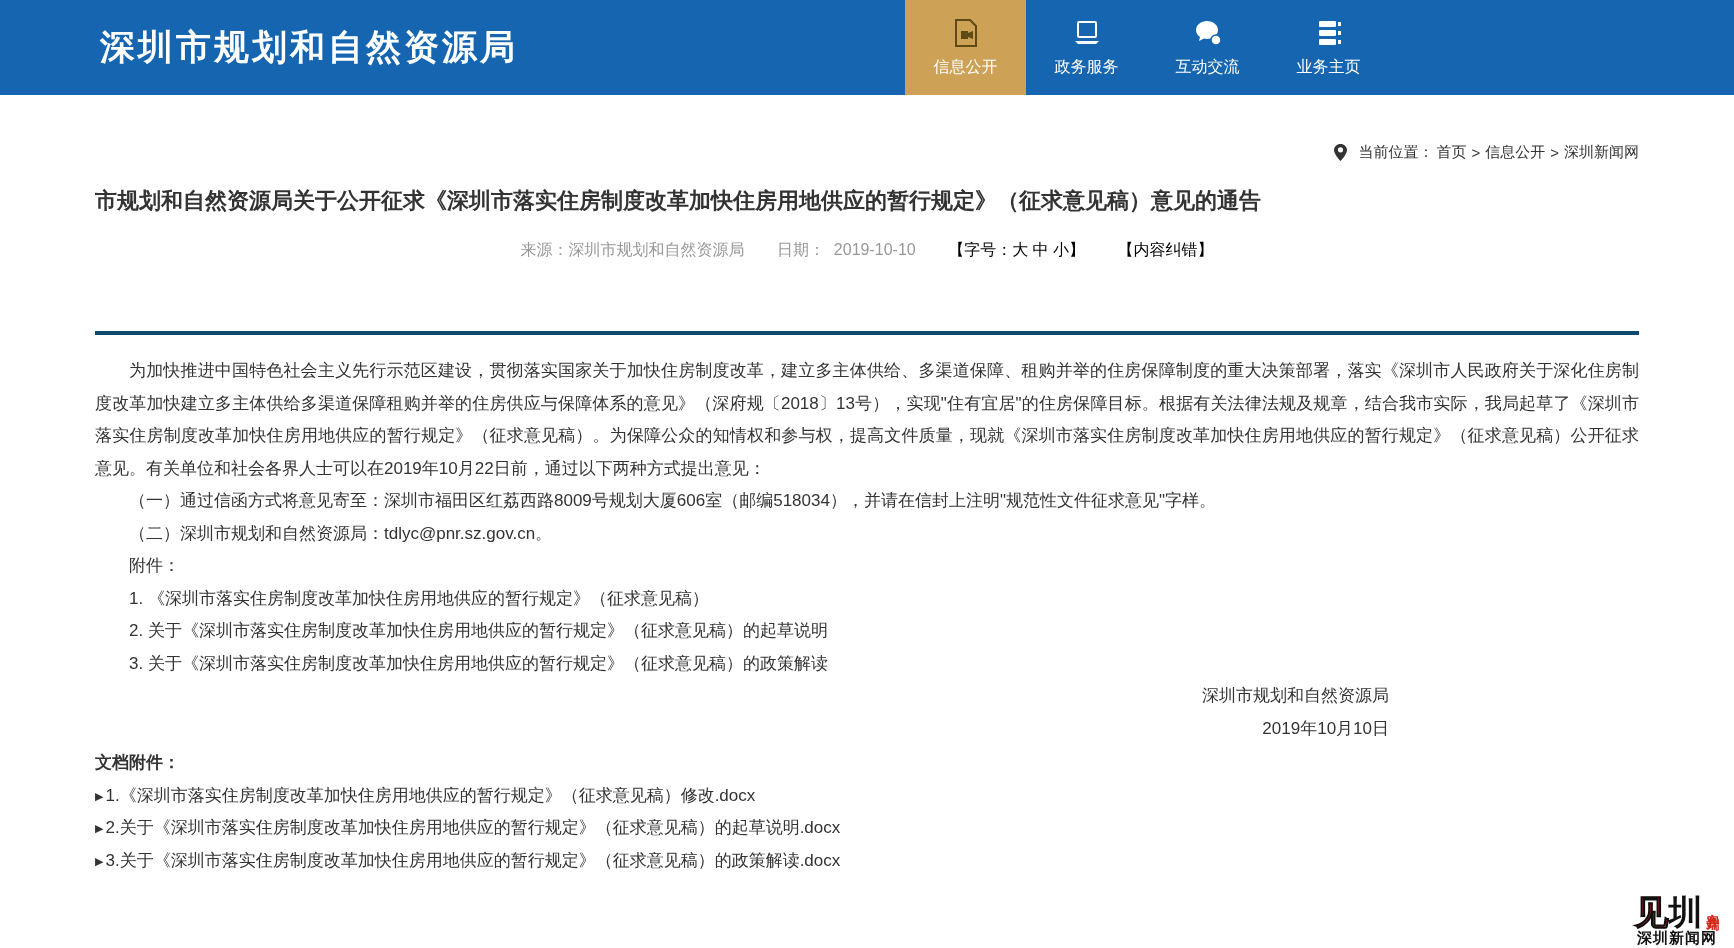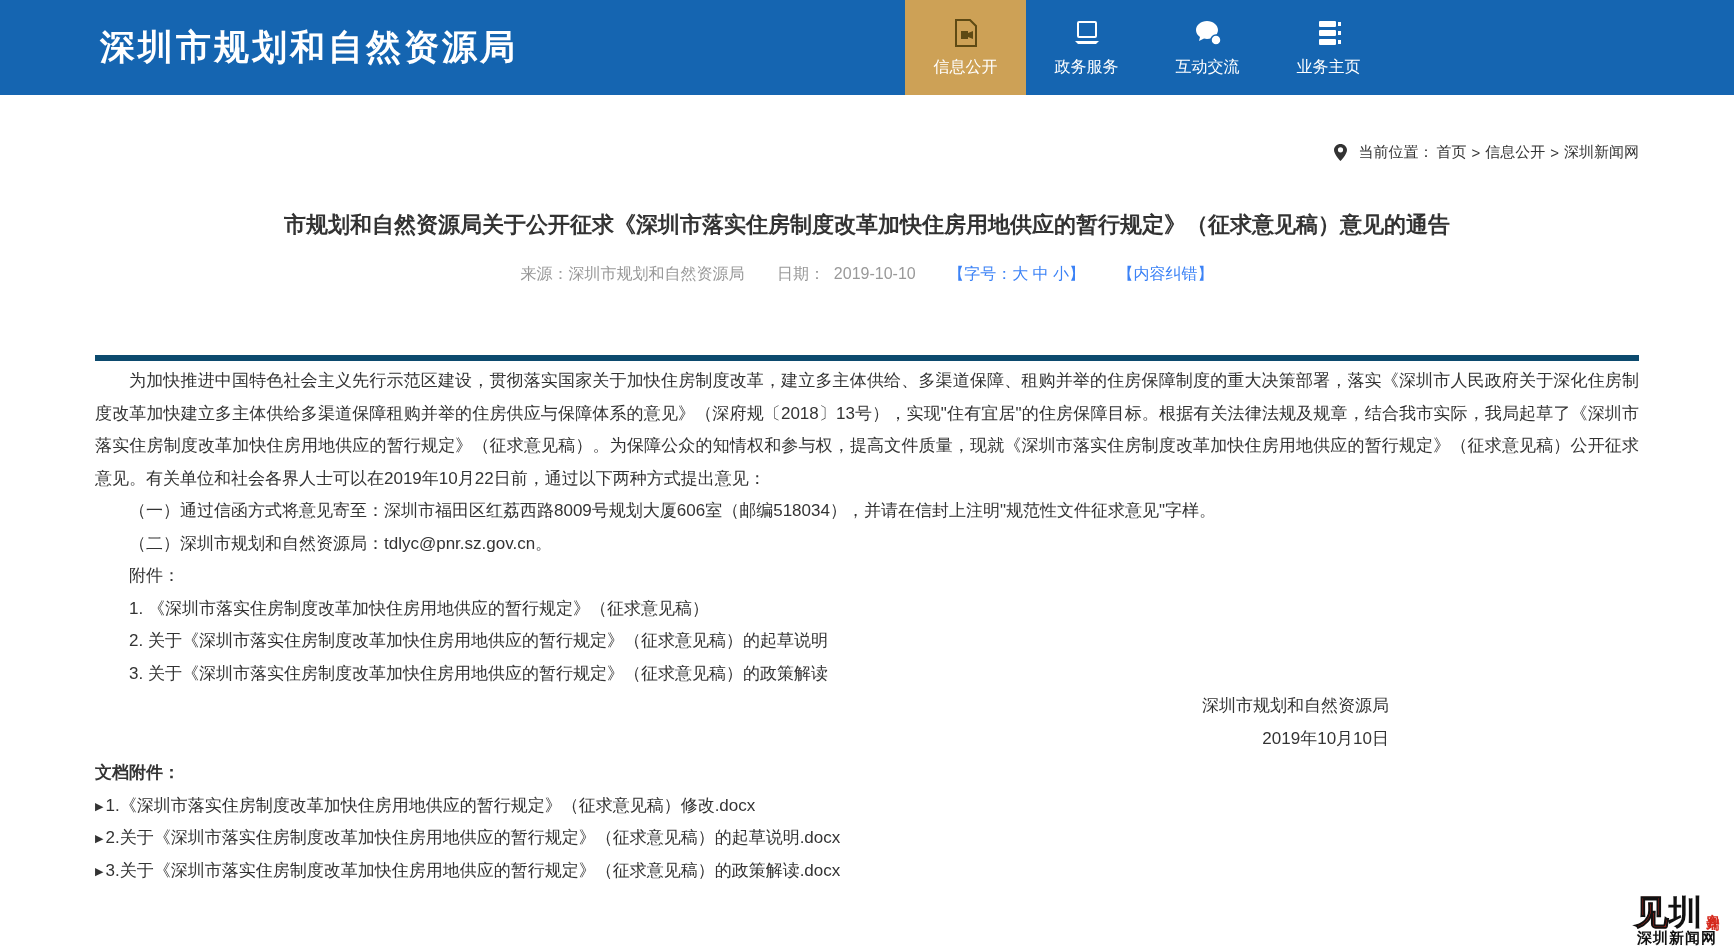--- a/index.html
+++ b/index.html
@@ -28,33 +28,33 @@
   
   .breadcrumb-row {
     margin:48px 95px 0 95px; text-align:right; font-size:15px; color:#333;
     display:flex; justify-content:flex-end; align-items:center; gap:3px;
   }
   .breadcrumb-row .crumb { cursor:pointer; }
   .breadcrumb-row .sep { color:#333; margin:0 2px; }
   .pin { margin-right:8px; display:inline-flex; }
   
   .article-title {
-    margin:48px 95px 0 95px; text-align:center;
+    margin:24px 95px 0 95px; text-align:left;
     font-size:22px; font-weight:bold; color:#333; line-height:30px;
   }
   .article-meta {
     margin-top:24px; text-align:center; font-size:16px; color:#999;
   }
   .article-meta .m { margin:0 14px; }
-  .article-meta .dark { color:#3b82f6; }
+  .article-meta .dark { color:#000000; }
   
   .content {
     margin:70px 95px 0 95px;
-    border-top:6px solid #0c4a6e;
-    padding-top:4px;
+    border-top:4px solid #0c4a6e;
+    padding-top:20px;
     font-size:17px; line-height:32.5px; color:#333;
   }
   .para { text-indent:2em; text-align:justify; }
   .signature { text-align:right; padding-right:250px; }
   
   .doc-attach { margin:2px 0 0 0; }
   .doc-attach-label { font-weight:bold; font-size:17px; line-height:32.5px; }
   .doc-link { display:block; font-size:17px; line-height:32.5px; color:#333; text-decoration:none; cursor:pointer; }
   .doc-link .tri { font-size:11px; margin-right:2px; vertical-align:1px; }
   

